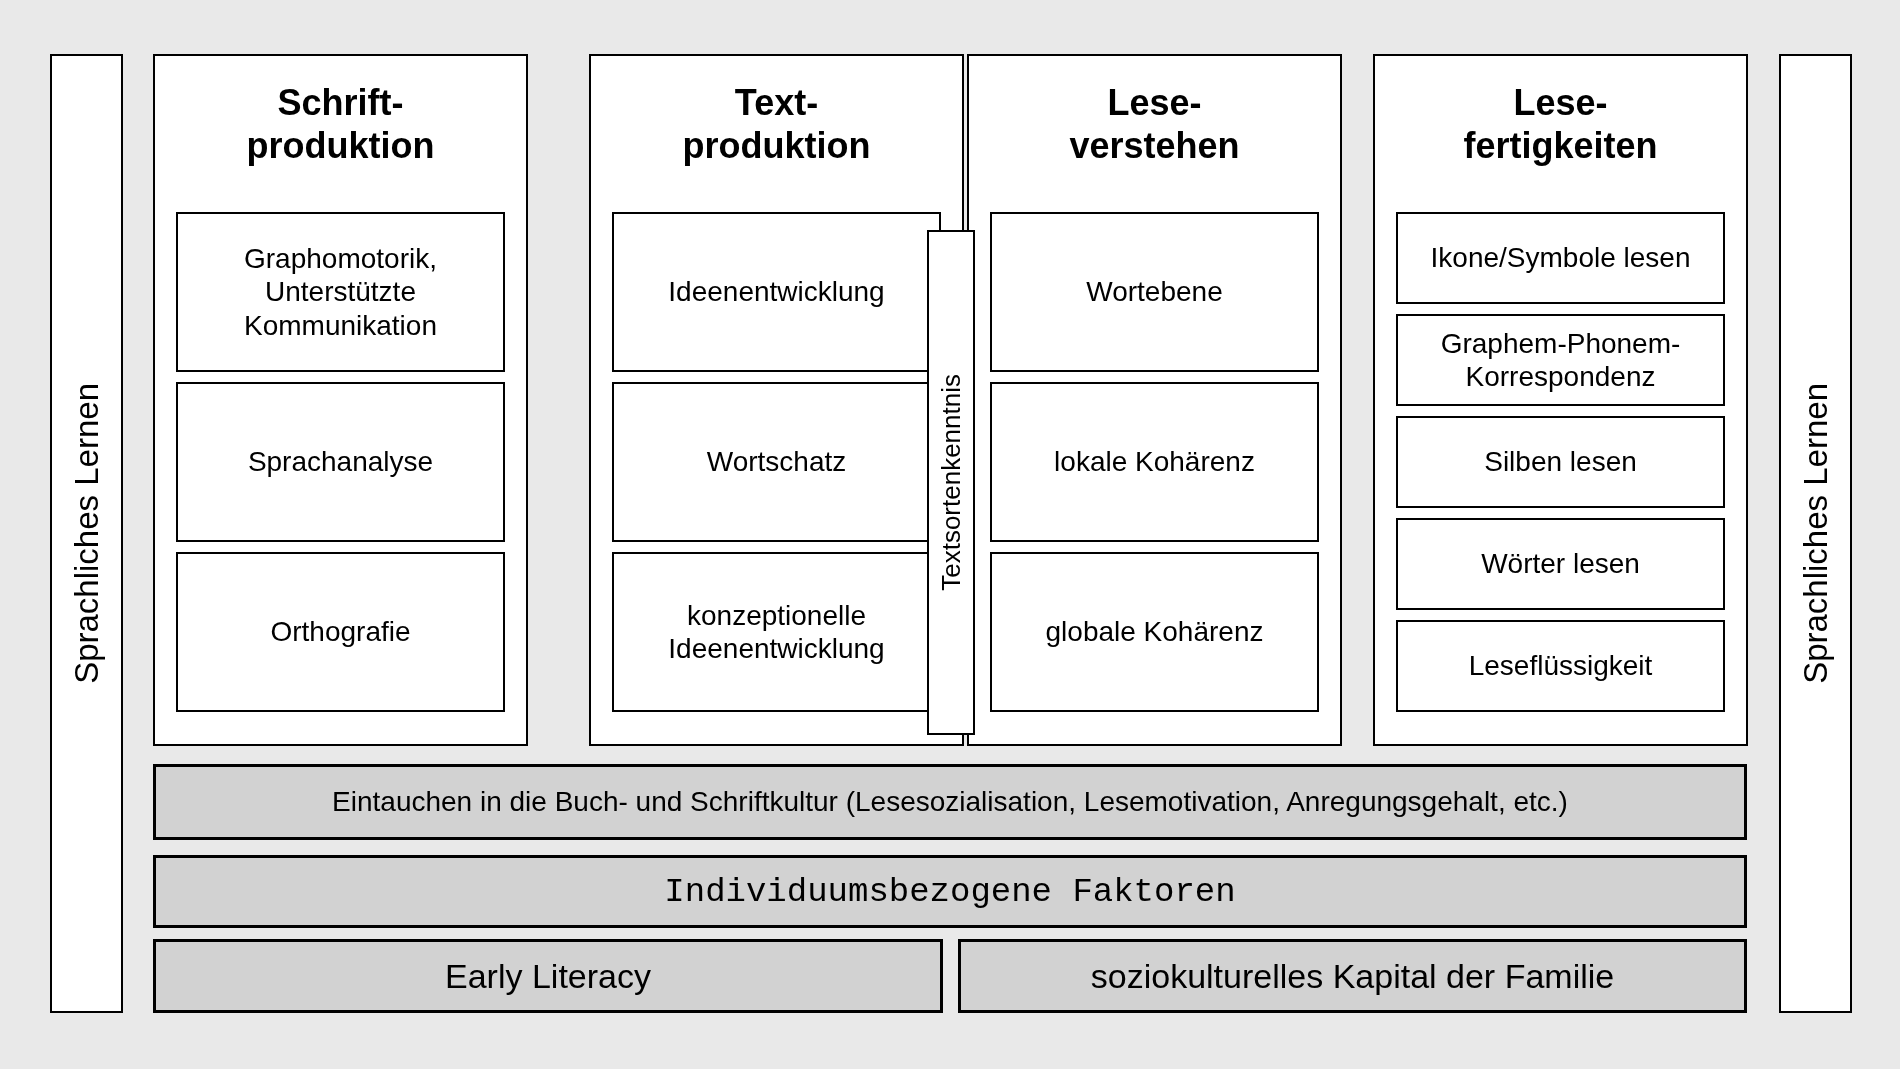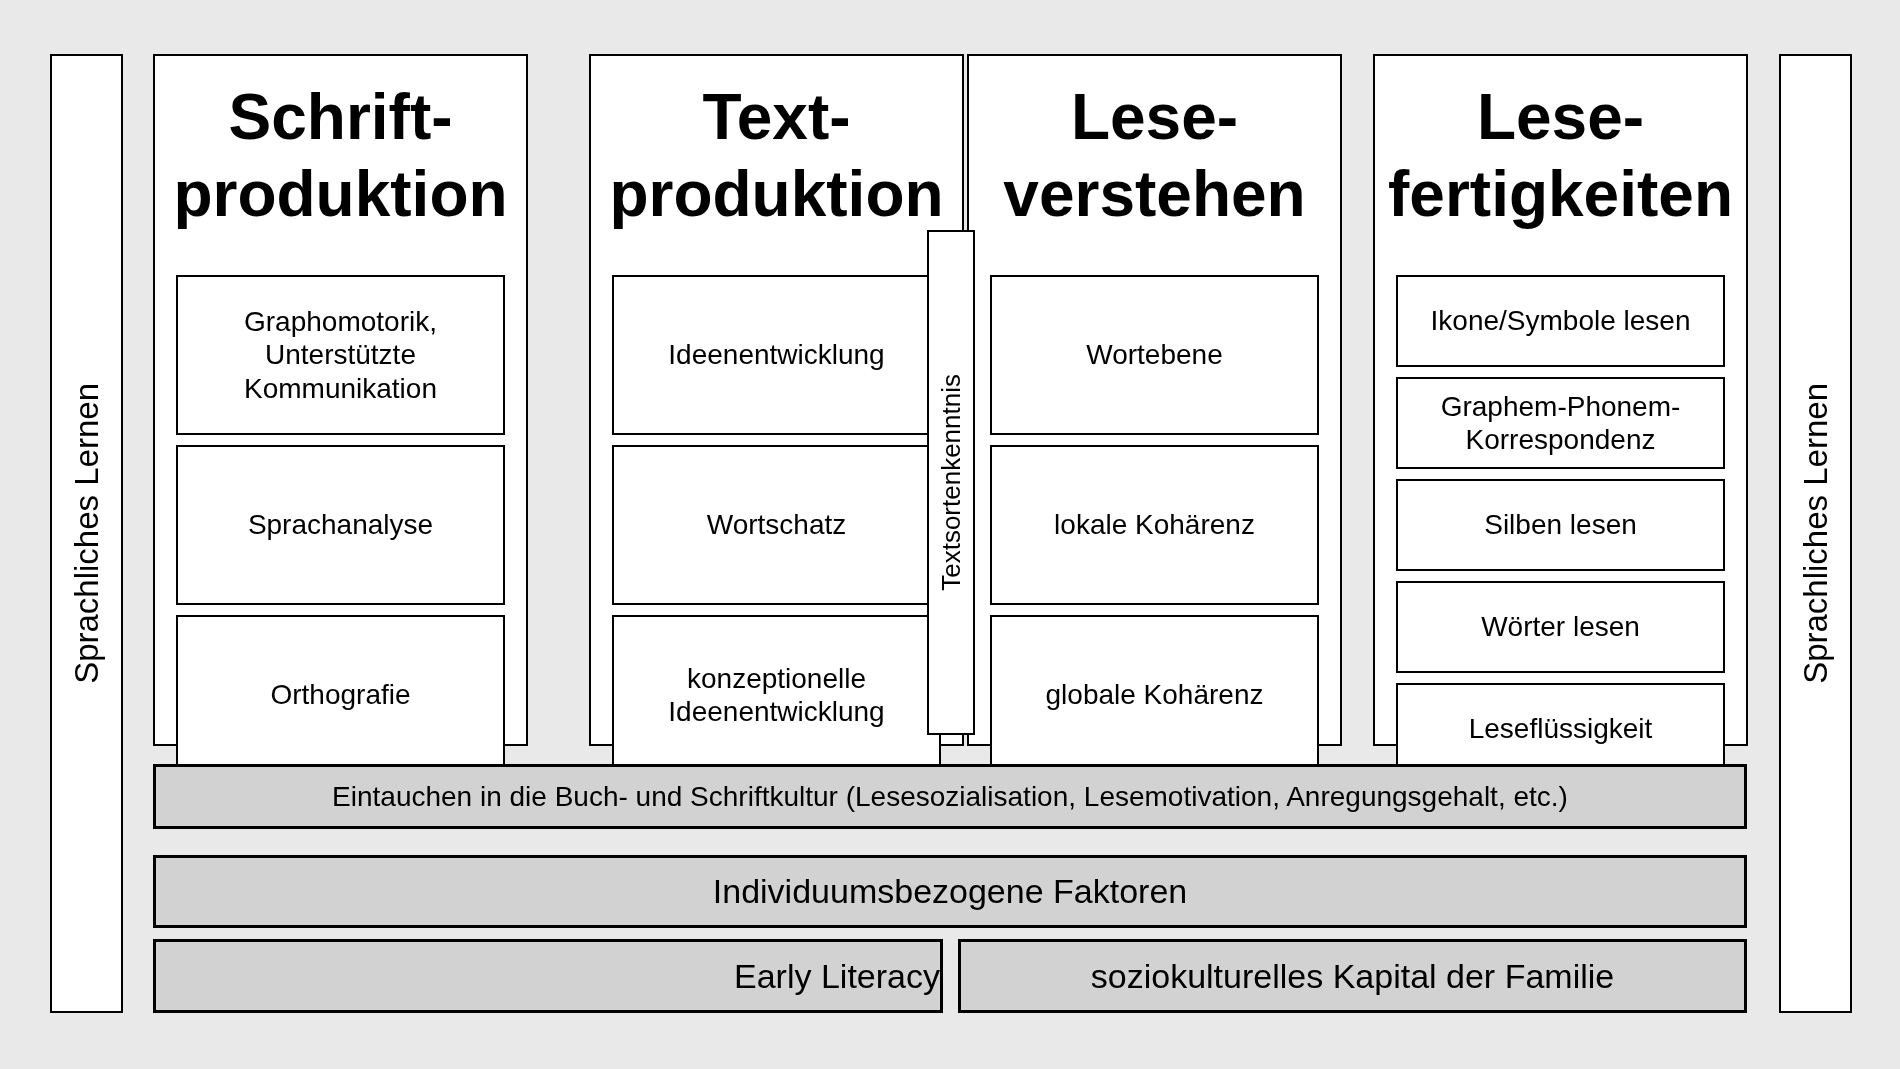--- a/index.html
+++ b/index.html
@@ -43,30 +43,30 @@
     top: 54px;
     width: 375px;
     height: 692px;
     background: #ffffff;
     border: 2px solid #000;
     box-sizing: border-box;
     display: flex;
     flex-direction: column;
   }
   .col-header {
-    height: 219px;
+    height: 156px;
     flex: none;
     display: flex;
     flex-direction: column;
     align-items: center;
     justify-content: center;
     padding-bottom: 20px;
     box-sizing: border-box;
     font-weight: bold;
-    font-size: 64px;
+    font-size: 36px;
     line-height: 1.2;
     text-align: center;
   }
   .col-boxes {
     height: 500px;
     flex: none;
     padding: 0 21px;
     box-sizing: border-box;
     display: flex;
     flex-direction: column;
@@ -108,23 +108,23 @@
     position: absolute;
     background: #d2d2d2;
     border: 3px solid #000;
     box-sizing: border-box;
     display: flex;
     align-items: center;
     justify-content: center;
     text-align: center;
     white-space: nowrap;
   }
-  .bar-schriftkultur { left: 153px; top: 764px; width: 1594px; height: 65px; font-size: 28px; }
-  .bar-individuum    { left: 153px; top: 855px; width: 1594px; height: 73px; font-size: 34px; }
-  .bar-early         { left: 153px; top: 939px; width: 790px;  height: 74px; font-size: 34px; justify-content: flex-end; }
+  .bar-schriftkultur { left: 153px; top: 764px; width: 1594px; height: 76px; font-size: 28px; }
+  .bar-individuum    { left: 153px; top: 855px; width: 1594px; height: 73px; font-size: 34px; font-family: Liberation Mono, monospace; }
+  .bar-early         { left: 153px; top: 939px; width: 790px;  height: 74px; font-size: 34px; }
   .bar-sozio         { left: 958px; top: 939px; width: 789px;  height: 74px; font-size: 34px; }
 </style>
 </head>
 <body>
 
 <div class="canvas">
 
   <div class="sidebar left">
     <span class="vtext">Sprachliches Lernen</span>
   </div>

